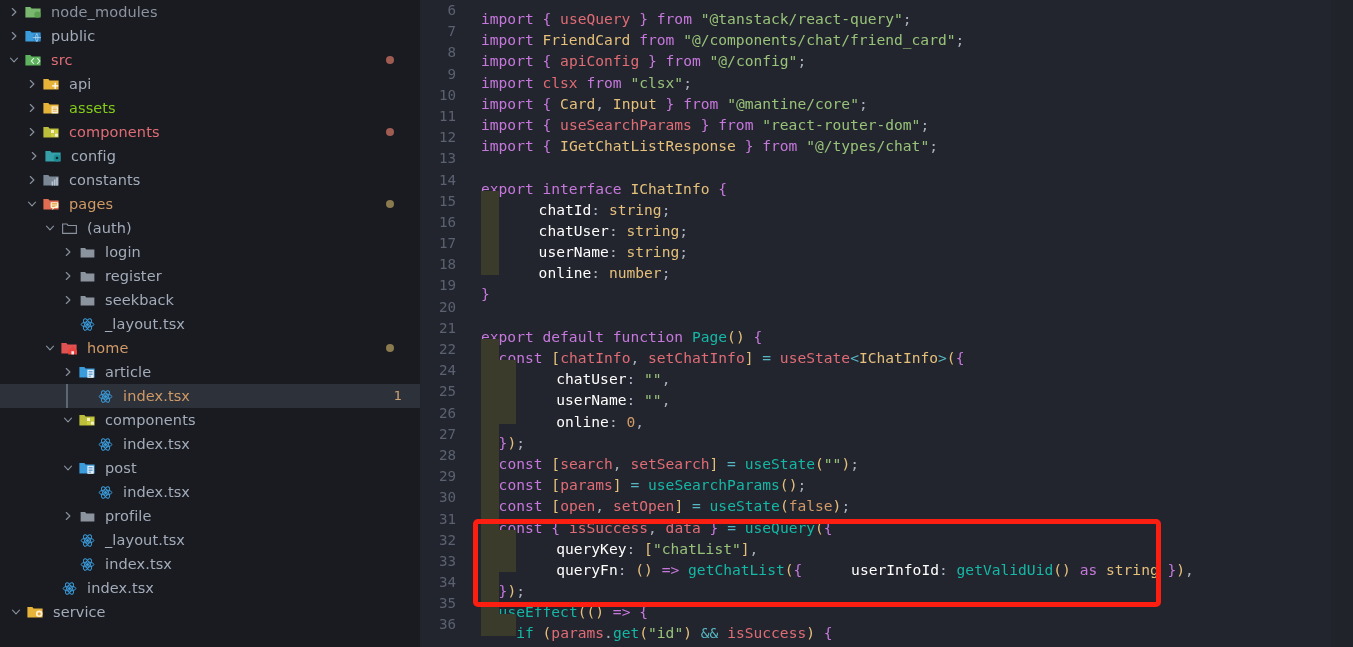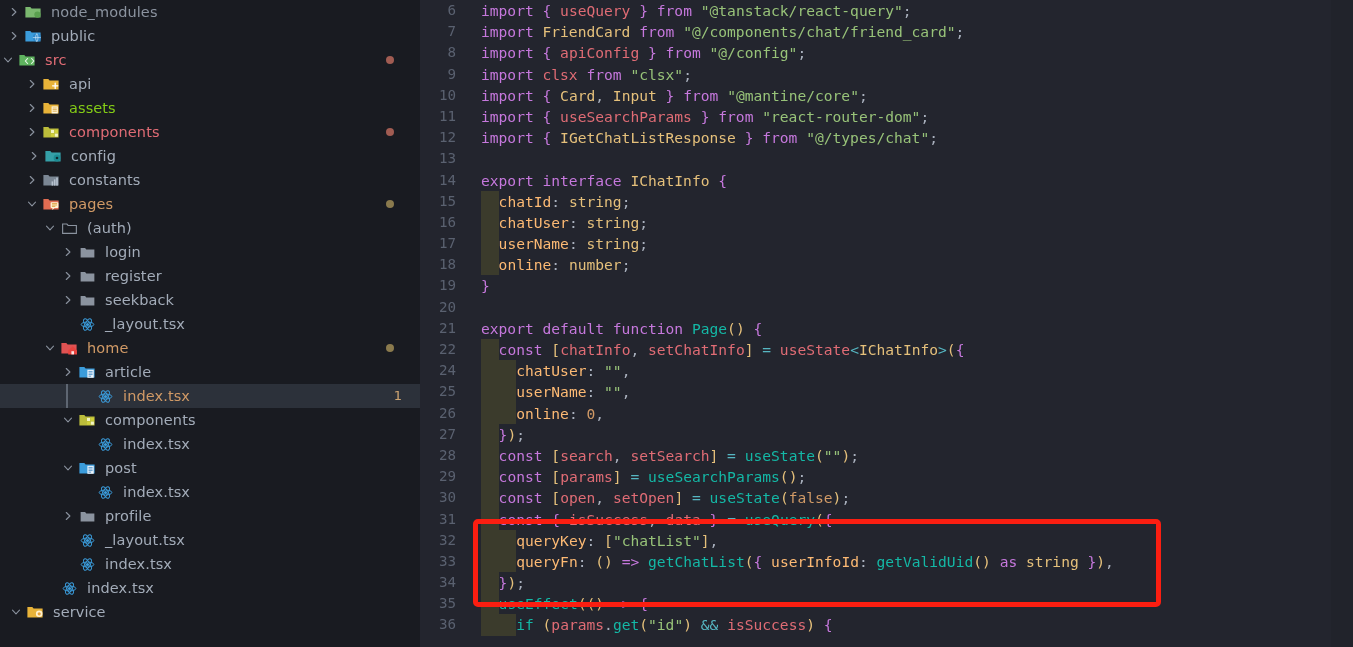--- a/index.html
+++ b/index.html
@@ -64,36 +64,36 @@
     position:relative;height:21.2px;line-height:21.2px;
     white-space:pre;
   }
   .gutter{
     position:absolute;left:0;top:0;width:36px;
     text-align:right;color:#5a6170;
     font-family:"DejaVu Sans Mono","Liberation Mono",monospace;
     font-size:14.2px;
   }
   .ctext{
-    position:absolute;left:61px;top:0;
+    position:absolute;left:61px;top:8px;
     color:#abb2bf;
   }
   
   .ig{
     position:absolute;top:0;height:21.2px;width:17.5px;
     background:#3b3b2c;
   }
   .ig.l1{left:61px;}
   .ig.l2{left:78.5px;}
 
   
   .kw{color:#c678dd;}       
   .str{color:#98c379;}      
   .var{color:#e06c75;}      
-  .prop{color:#fdba74;}
+  .prop{color:#ffffff;margin-left:40px;}
   .fn{color:#14b8a6;}       
   .type{color:#e5c07b;}     
   .punct{color:#abb2bf;}
   .brace{color:#c678dd;}
   .brk{color:#e5c07b;}      
   .num{color:#d19a66;}      
   .op{color:#56b6c2;}
 
   
   .annot{
@@ -132,21 +132,21 @@
         </span>
         <span class="ficon">
           <svg width="16" height="14" viewBox="0 0 16 14">
             <path d="M0.4 2.0h4.9l1.3 1.5h9.0v9.1H0.4z" fill="#3b9cdb"></path>
             <circle cx="11.8" cy="8.6" r="4.0" fill="#2f87c9"></circle>
             <path d="M7.8 8.6h8M11.8 4.6c1.6 2 1.6 6 0 8M11.8 4.6c-1.6 2-1.6 6 0 8" stroke="#cfe6f7" stroke-width="0.7" fill="none"></path>
           </svg>
         </span>
         <span class="lbl" style="color:#a3acb9">public</span>
       </div>
-      <div class="row" style="">
+      <div class="row" style="padding-left:6px">
         <span class="twisty">
           <svg width="10" height="10" viewBox="0 0 10 10" fill="none" stroke="#8a929e" stroke-width="1.1" stroke-linecap="round" stroke-linejoin="round">
             <path d="M1.5 3.2 L5 6.8 L8.5 3.2"></path>
           </svg>
         </span>
         <span class="ficon">
           <svg width="16" height="14" viewBox="0 0 16 14">
             <path d="M0.4 2.0h4.9l1.3 1.5h9.0v9.1H0.4z" fill="#5fb35f"></path>
             <path d="M8.6 5.5 L6.4 8 L8.6 10.5 M12.6 5.5 L14.8 8 L12.6 10.5" stroke="#eaf7ea" stroke-width="1.1" fill="none" stroke-linecap="round"></path>
           </svg>

